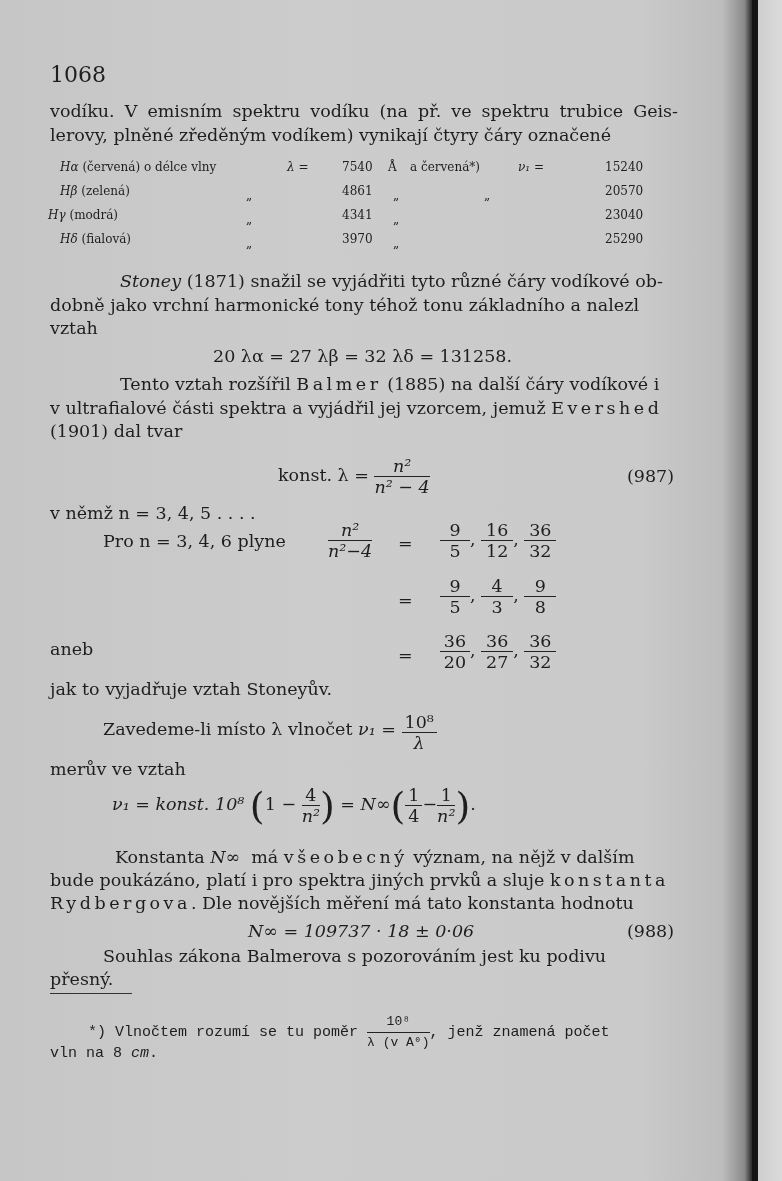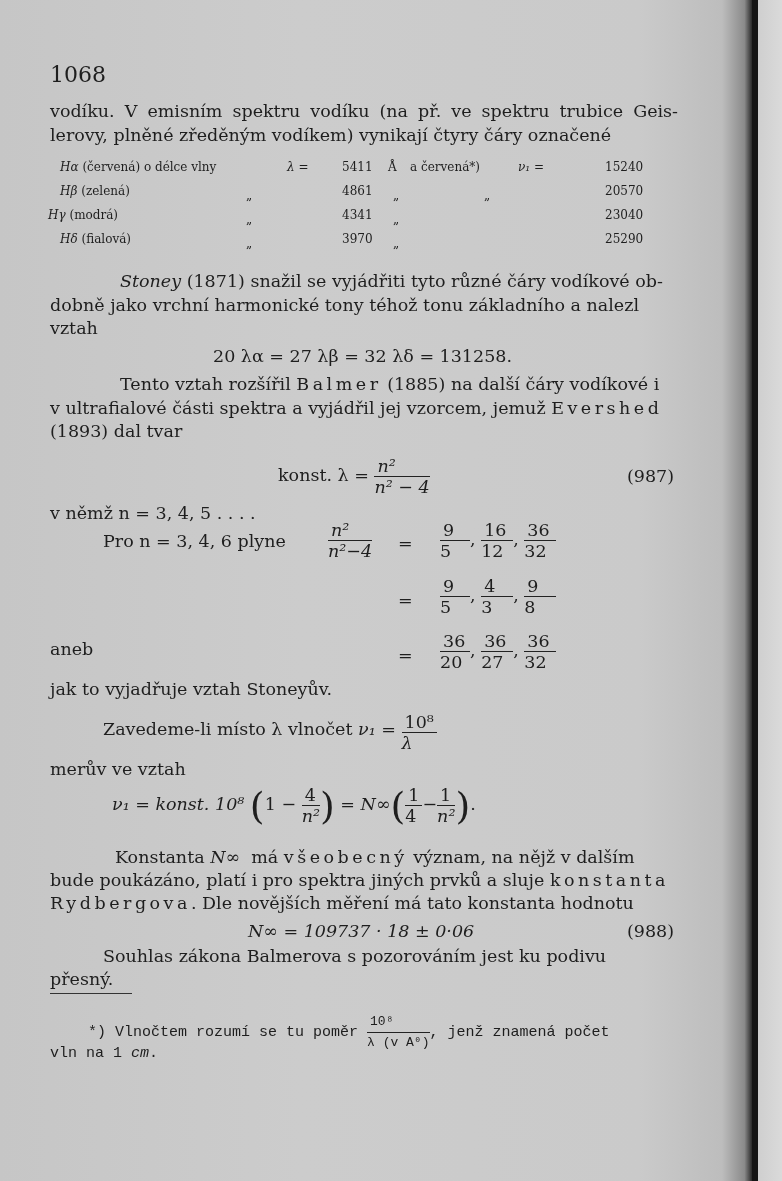--- a/index.html
+++ b/index.html
@@ -23,21 +23,21 @@
   }
   .abs { position: absolute; white-space: nowrap; }
   .t { font-size: 17.5px; line-height: 22px; }
   .folio { left: 50px; top: 62px; font-size: 22px; }
   .line { left: 50px; width: 628px; }
   .just { text-align: justify; text-align-last: justify; }
   .indent { left: 120px; width: 558px; }
   i, .it { font-style: italic; }
   .sp { letter-spacing: 3.5px; }
   .row { position: absolute; font-size: 12px; }
-  .frac { display: inline-block; vertical-align: middle; text-align: left; }
+  .frac { display: inline-block; vertical-align: middle; text-align: center; }
   .frac .num { display: block; border-bottom: 1.3px solid #222; padding: 0 3px; line-height: 20px; }
   .frac .den { display: block; line-height: 20px; }
   .rule { position: absolute; left: 50px; top: 993px; width: 82px; height: 1px; background: #333; }
   .fn { font-size: 15px; font-family: Liberation Mono, monospace; }
   .bigparen { font-size: 38px; line-height: 38px; vertical-align: middle; font-weight: lighter; }
 </style>
 </head>
 <body>
 
 <div class="page"></div>
@@ -49,21 +49,21 @@
 <div class="abs t line just" style="top:100px">vodíku. V emisním spektru vodíku (na př. ve spektru trubice Geis-</div>
 <div class="abs t line" style="top:124px">lerovy, plněné zředěným vodíkem) vynikají čtyry čáry označené</div>
 
 <div>
   <div class="row" style="left:60px;top:160px">
     <span class="it">Hα</span>
     <span>(červená)</span>
     <span>o délce vlny</span>
   </div>
   <div class="row it" style="left:287px;top:160px">λ =</div>
-  <div class="row" style="left:342px;top:160px">5411</div>
+  <div class="row" style="left:342px;top:160px">7540</div>
   <div class="row" style="left:388px;top:160px">Å</div>
   <div class="row" style="left:410px;top:160px">a červená*)</div>
   <div class="row it" style="left:518px;top:160px">ν₁ =</div>
   <div class="row" style="left:605px;top:160px">15240</div>
 
   <div class="row" style="left:60px;top:184px">
     <span class="it">Hβ</span>
     <span>(zelená)</span>
   </div>
   <div class="row" style="left:246px;top:188px">„</div>
@@ -102,21 +102,21 @@
 
 <div class="abs t" style="left:120px;top:373px">
   <span>Tento vztah rozšířil</span>
   <span class="sp">Balmer</span>
   <span>(1885) na další čáry vodíkové i</span>
 </div>
 <div class="abs t" style="left:50px;top:397px">
   <span>v ultrafialové části spektra a vyjádřil jej vzorcem, jemuž</span>
   <span class="sp">Evershed</span>
 </div>
-<div class="abs t" style="left:50px;top:420px">(1893) dal tvar</div>
+<div class="abs t" style="left:50px;top:420px">(1901) dal tvar</div>
 
 <div class="abs t" style="left:278px;top:456px">
   <span>konst. λ =</span>
   <span class="frac it">
     <span class="num">n²</span>
     <span class="den">n² − 4</span>
   </span>
 </div>
 <div class="abs t" style="left:627px;top:465px">(987)</div>
 
@@ -188,15 +188,15 @@
 <div class="abs t" style="left:103px;top:945px">Souhlas zákona Balmerova s pozorováním jest ku podivu</div>
 <div class="abs t" style="left:50px;top:968px">přesný.</div>
 
 <div class="rule"></div>
 
 <div class="abs fn" style="left:88px;top:1012px">
   <span>*) Vlnočtem rozumí se tu poměr</span>
   <span class="frac" style="font-size:13px"><span class="num">10⁸</span><span class="den">λ (v A⁰)</span></span><span>, jenž znamená počet</span>
 </div>
 <div class="abs fn" style="left:50px;top:1045px">
-  <span>vln na 1</span>
+  <span>vln na 8</span>
   <span class="it">cm</span><span>.</span>
 </div>
 
 </body></html>

